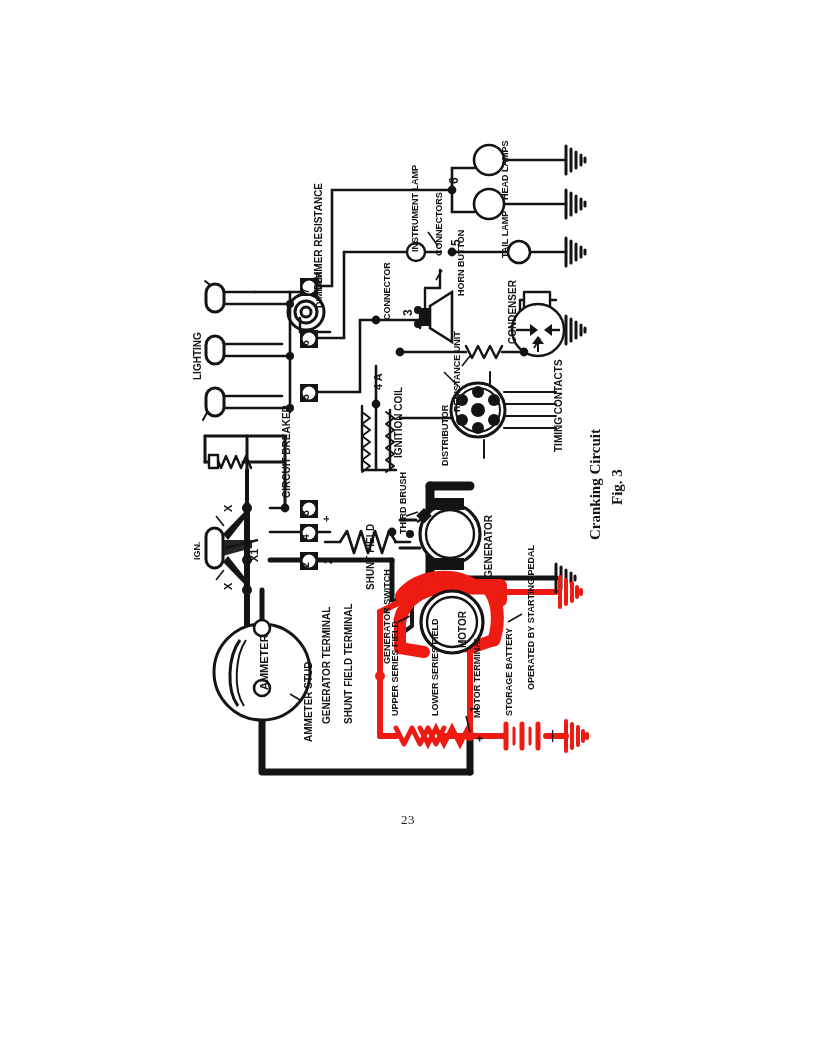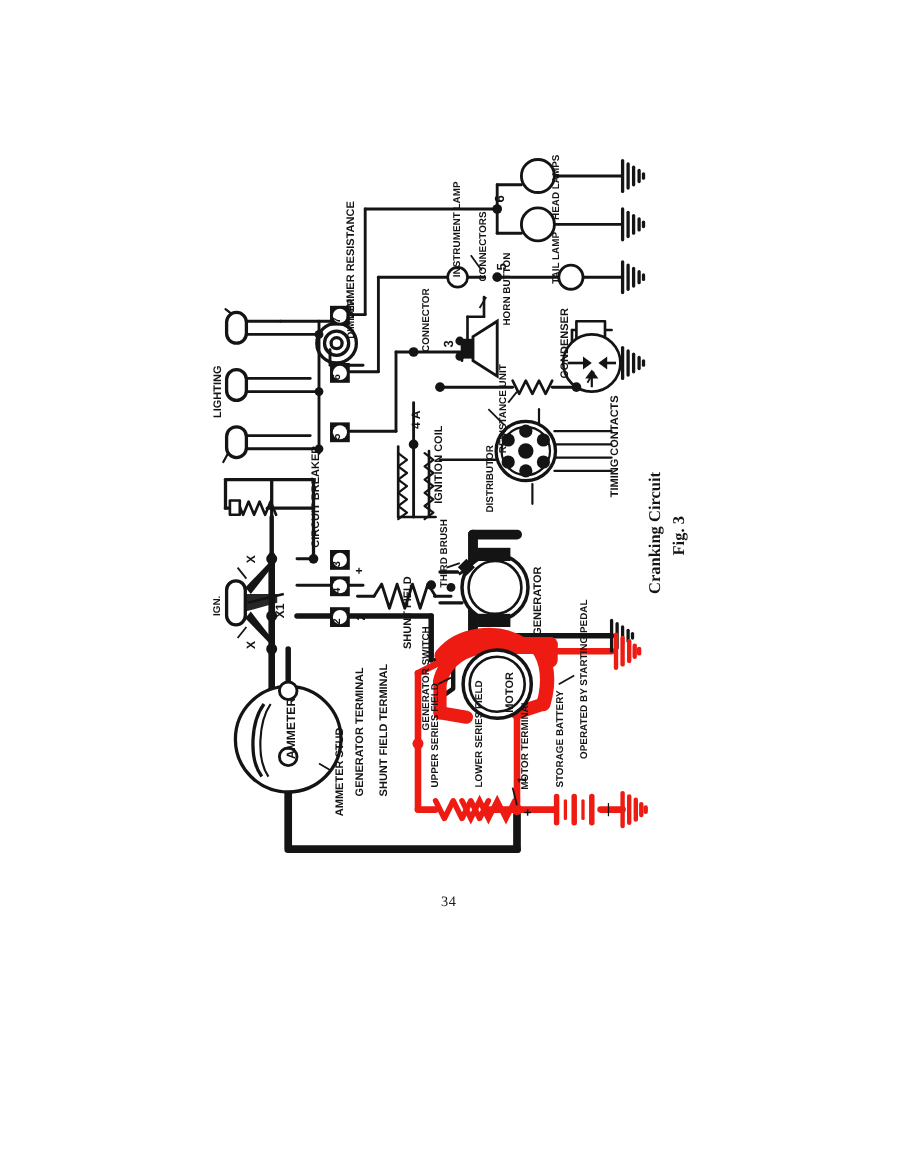--- a/index.html
+++ b/index.html
@@ -481,14 +481,14 @@
         <text class="num" font-size="10" text-anchor="middle" transform="translate(309,537) rotate(-90)">4</text>
         <text class="num" font-size="10" text-anchor="middle" transform="translate(309,565) rotate(-90)">2</text>
 
         <text class="cap" font-size="15" transform="translate(600,540) rotate(-90)">Cranking Circuit</text>
         <text class="cap" font-size="15" transform="translate(622,505) rotate(-90)">Fig. 3</text>
 
       </g>
     </svg>
   </div>
 
-  <div class="pagenum">34</div>
+  <div class="pagenum">23</div>
 </div>
 
 </body></html>

